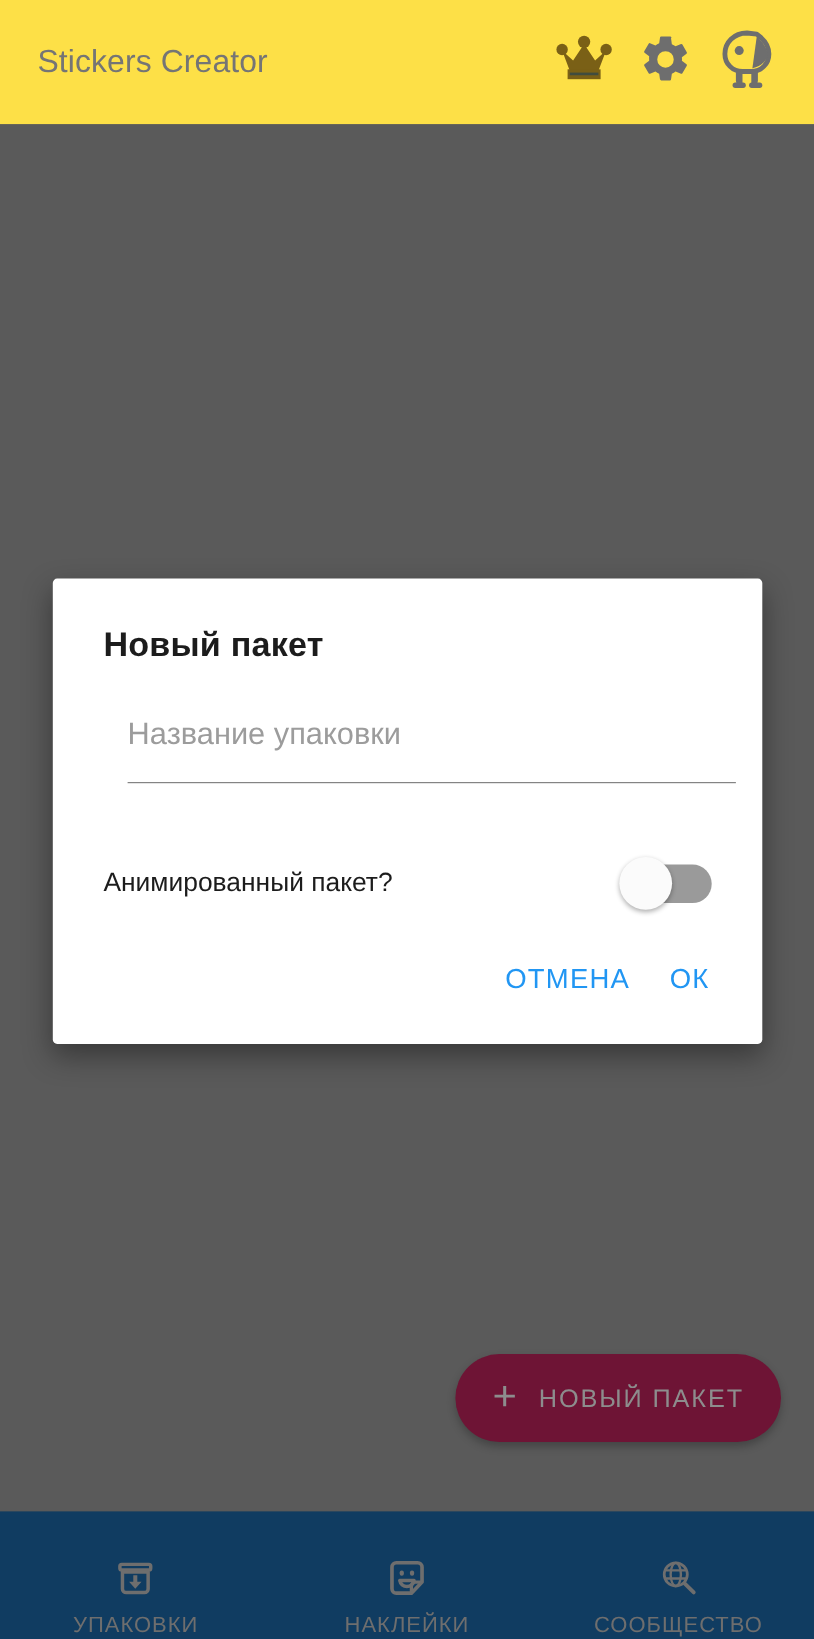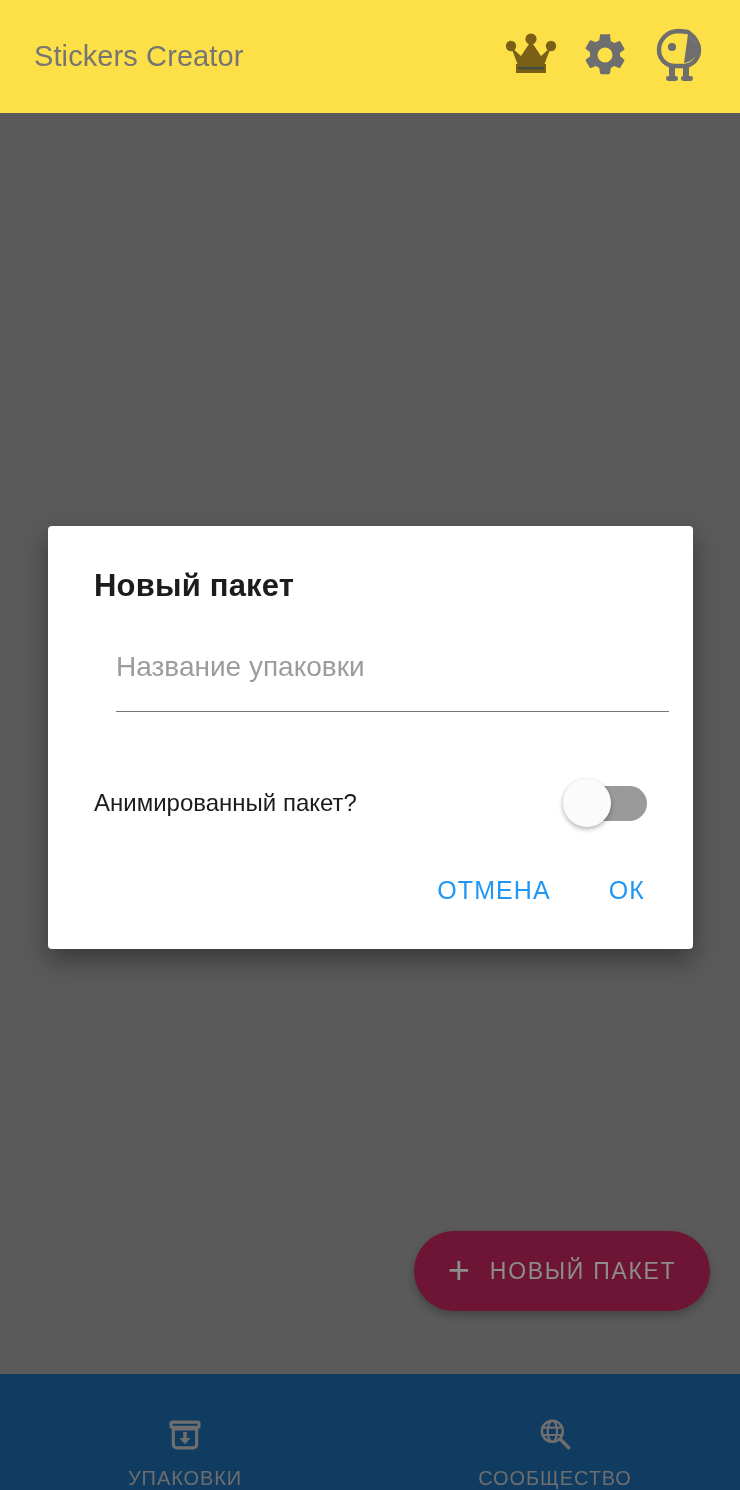--- a/index.html
+++ b/index.html
@@ -225,21 +225,20 @@
     background: #fbfbfb;
     box-shadow: 0 2px 5px rgba(0,0,0,0.32);
   }
 
   #dialog-actions {
     position: absolute;
     right: 30px;
     bottom: 30px;
     display: flex;
     align-items: flex-end;
-    gap: 22px;
   }
 
   .dialog-btn {
     background: transparent;
     border: none;
     font-family: "Liberation Sans", sans-serif;
     font-size: 25px;
     font-weight: 500;
     letter-spacing: 1.1px;
     color: #2196f3;
@@ -306,20 +305,32 @@
         <svg width="40" height="40" viewBox="0 0 24 24">
           <path fill="none" stroke="#6e6e6e" stroke-width="1.9" stroke-linejoin="round" d="M4.6 4.3h14.8a1 1 0 0 1 1 1v1.1a1 1 0 0 1-1 1H4.6a1 1 0 0 1-1-1V5.3a1 1 0 0 1 1-1z"></path>
           <path fill="none" stroke="#6e6e6e" stroke-width="1.9" stroke-linejoin="round" d="M5 8.4h14v9.3a2 2 0 0 1-2 2H7a2 2 0 0 1-2-2z"></path>
           <path fill="#6e6e6e" d="M12 10.4l0 4.2 m0 0"></path>
           <path fill="#6e6e6e" d="M10.9 10.2h2.2v3.6h2.3L12 17.6 8.6 13.8h2.3z"></path>
         </svg>
       </span>
       <span class="nav-label">УПАКОВКИ</span>
     </div>
 
+    <div class="nav-item">
+      <span class="nav-icon">
+        <svg width="40" height="40" viewBox="0 0 24 24">
+          <path fill="none" stroke="#6e6e6e" stroke-width="2" stroke-linejoin="round" stroke-linecap="round" d="M6.2 3.4h11.6a2.4 2.4 0 0 1 2.4 2.4v8.1l-5.8 6.1H6.2a2.4 2.4 0 0 1-2.4-2.4V5.8a2.4 2.4 0 0 1 2.4-2.4z"></path>
+          <path fill="none" stroke="#6e6e6e" stroke-width="1.8" stroke-linejoin="round" d="M14.4 20v-3.8a2.2 2.2 0 0 1 2.2-2.2h3.6"></path>
+          <rect x="8" y="7.6" width="2.3" height="2.9" rx="1.1" fill="#6e6e6e"></rect>
+          <rect x="13.6" y="7.6" width="2.3" height="2.9" rx="1.1" fill="#6e6e6e"></rect>
+          <path fill="none" stroke="#6e6e6e" stroke-width="2" stroke-linecap="round" d="M8.1 13.1h7.7 M8.1 13.1a3.9 3.9 0 0 0 7.7 0"></path>
+        </svg>
+      </span>
+      <span class="nav-label">НАКЛЕЙКИ</span>
+    </div>
 
     <div class="nav-item">
       <span class="nav-icon">
         <svg width="40" height="40" viewBox="0 0 24 24">
           <circle cx="10.4" cy="9.8" r="6.3" fill="none" stroke="#6e6e6e" stroke-width="1.5"></circle>
           <ellipse cx="10.4" cy="9.8" rx="2.8" ry="6.3" fill="none" stroke="#6e6e6e" stroke-width="1.3"></ellipse>
           <path d="M4.3 7.6h12.2 M4.3 12h12.2" fill="none" stroke="#6e6e6e" stroke-width="1.3"></path>
           <path d="M15.2 14.6l5 5" fill="none" stroke="#6e6e6e" stroke-width="2.1" stroke-linecap="round"></path>
         </svg>
       </span>

